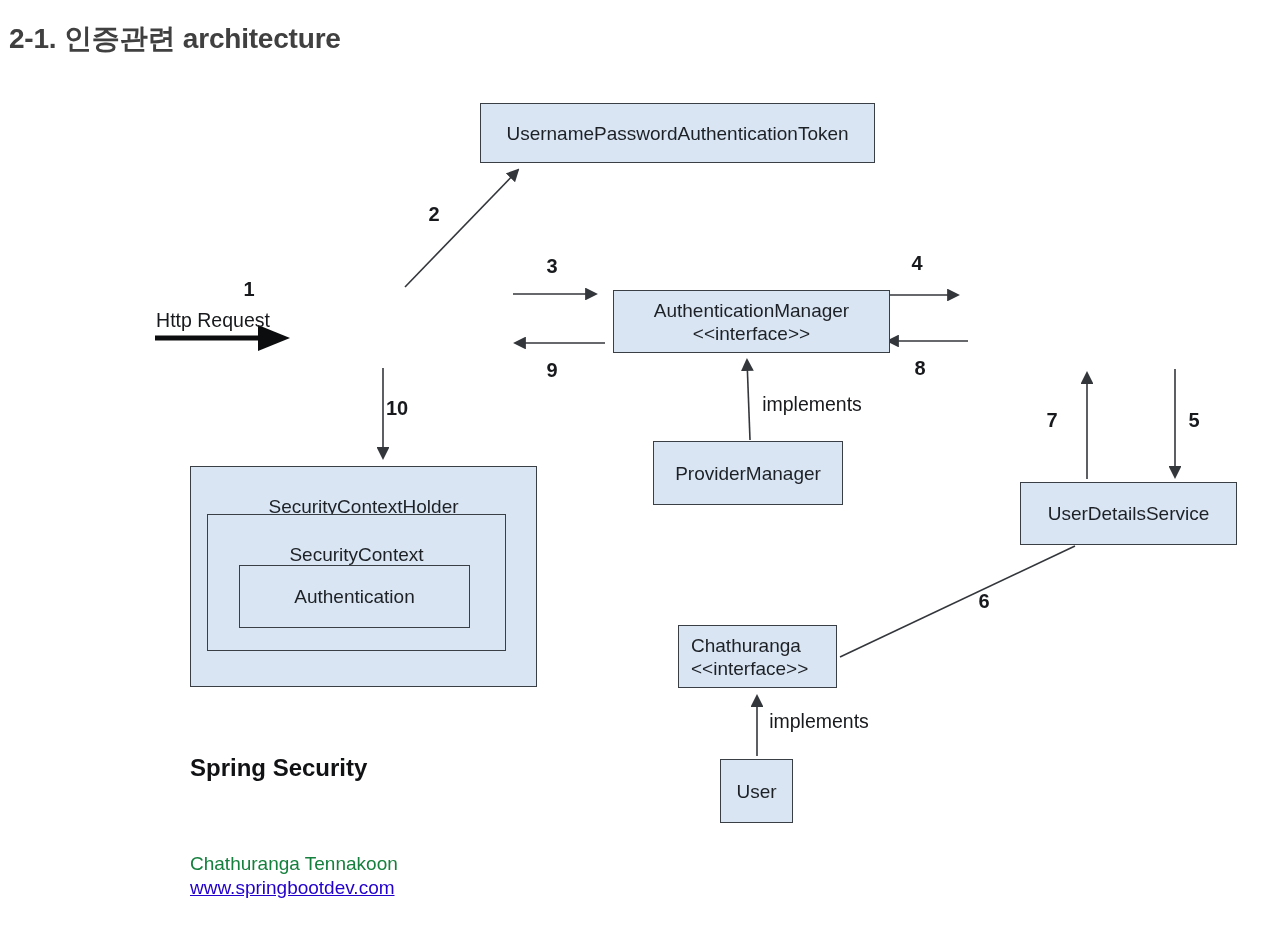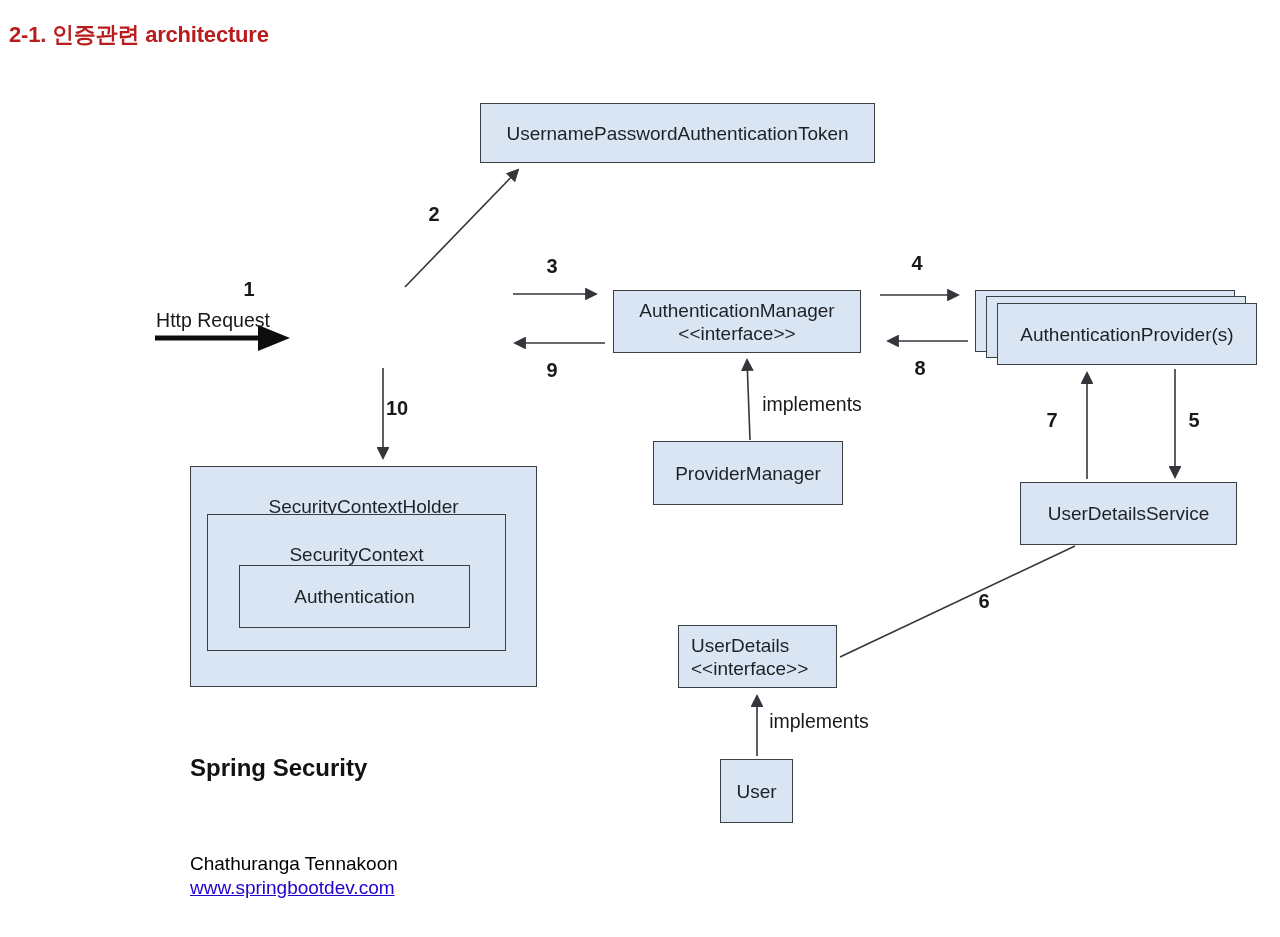--- a/index.html
+++ b/index.html
@@ -12,23 +12,23 @@
     position: relative;
     width: 1280px;
     height: 937px;
     background: #ffffff;
     overflow: hidden;
   }
   .page-title {
     position: absolute;
     left: 9px;
     top: 20px;
-    font-size: 22px;
+    font-size: 28px;
     font-weight: 700;
-    color: #b91c1c;
+    color: #404040;
     letter-spacing: -0.2px;
   }
   .box {
     position: absolute;
     box-sizing: border-box;
     background: #d9e5f3;
     border: 1.6px solid #3a3f45;
     color: #1d2126;
     font-size: 19px;
     line-height: 23px;
@@ -73,21 +73,21 @@
     font-weight: 700;
     color: #101214;
     line-height: 32px;
     white-space: nowrap;
   }
   .footer-author {
     position: absolute;
     left: 190px;
     top: 853px;
     font-size: 19px;
-    color: #000000;
+    color: #15803d;
     white-space: nowrap;
   }
   .footer-link {
     position: absolute;
     left: 190px;
     top: 877px;
     font-size: 19px;
     color: #2200cc;
     text-decoration: underline;
     white-space: nowrap;
@@ -133,53 +133,46 @@
     <line x1="840" y1="657" x2="1075" y2="546" stroke="#33363b" stroke-width="1.6"></line>
 
     <line x1="757" y1="756" x2="757" y2="696" stroke="#33363b" stroke-width="1.6" marker-end="url(#ah)"></line>
   </svg>
 
   <div class="box" style="left:480px; top:103px; width:395px; height:60px;">
     <div>UsernamePasswordAuthenticationToken</div>
   </div>
 
 
-  <div class="box" style="left:613px; top:290px; width:248px; height:63px;">
+  <div class="box" style="left:613px; top:290px; width:277px; height:63px;">
     <div>AuthenticationManager</div>
     <div>&lt;&lt;interface&gt;&gt;</div>
   </div>
 
-  <div style="position:absolute; left:975px; top:290px; width:285px; height:78px;">
-    <div class="box" style="left:0; top:0; width:260px; height:62px;"></div>
-    <div class="box" style="left:11px; top:6px; width:260px; height:62px;"></div>
-    <div class="box" style="left:22px; top:13px; width:260px; height:62px;">
-      <div>AuthenticationProvider(s)</div>
-    </div>
-  </div>
 
   <div class="box" style="left:653px; top:441px; width:190px; height:64px;">
     <div>ProviderManager</div>
   </div>
 
   <div class="box top-label" style="left:190px; top:466px; width:347px; height:221px;">
     <div>SecurityContextHolder</div>
     <div class="box top-label" style="left:16px; top:47px; width:299px; height:137px;">
       <div>SecurityContext</div>
       <div class="box" style="left:31px; top:50px; width:231px; height:63px;">
         <div>Authentication</div>
       </div>
     </div>
   </div>
 
   <div class="box" style="left:1020px; top:482px; width:217px; height:63px;">
     <div>UserDetailsService</div>
   </div>
 
   <div class="box left-text" style="left:678px; top:625px; width:159px; height:63px;">
-    <div>UserDetails</div>
+    <div>Chathuranga</div>
     <div>&lt;&lt;interface&gt;&gt;</div>
   </div>
 
   <div class="box" style="left:720px; top:759px; width:73px; height:64px;">
     <div>User</div>
   </div>
 
   <div class="lbl" style="left:249px; top:289px;">1</div>
   <div class="lbl reg" style="left:213px; top:320px;">Http Request</div>
   <div class="lbl" style="left:434px; top:214px;">2</div>

